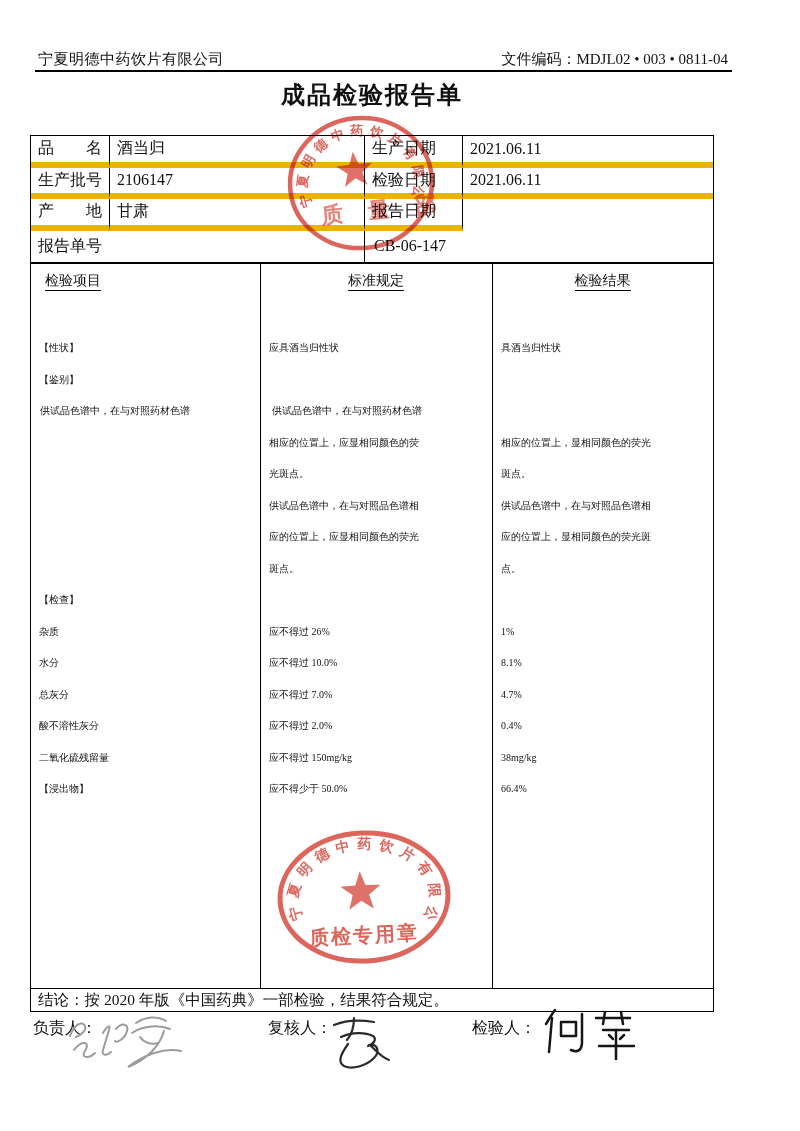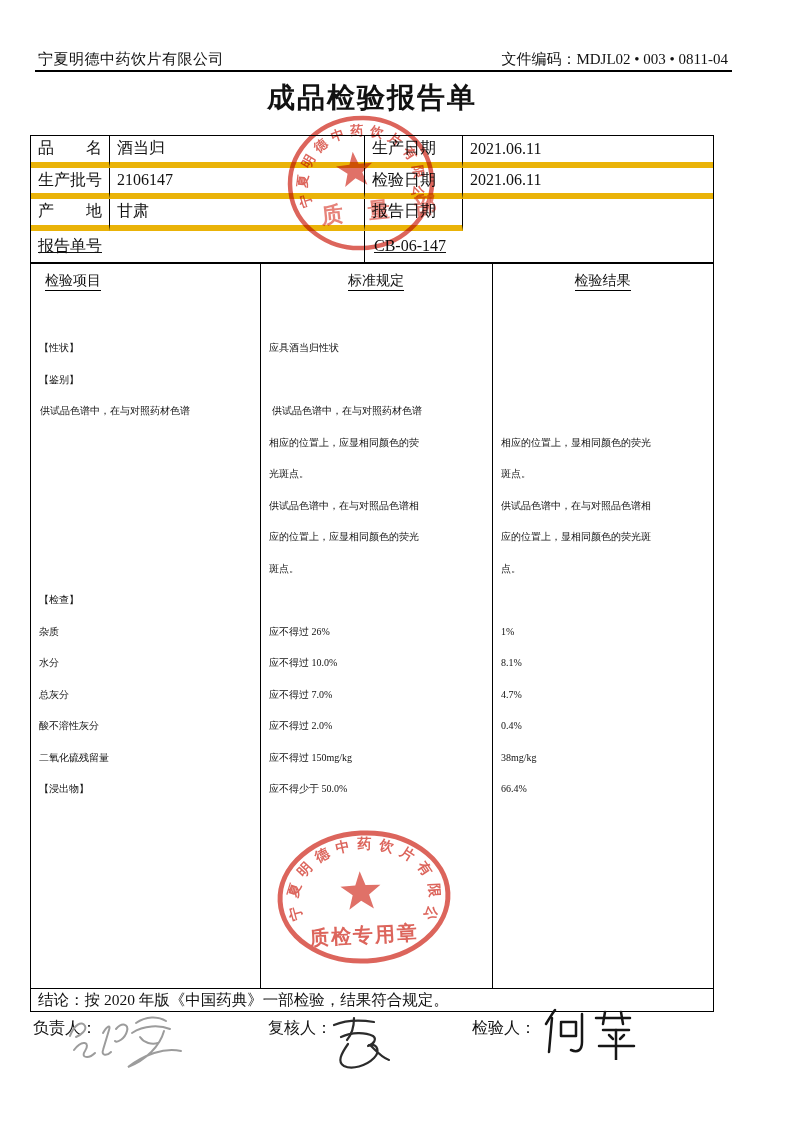--- a/index.html
+++ b/index.html
@@ -7,27 +7,27 @@
     width:800px;height:1131px;background:#ffffff;position:relative;
     font-family:"Liberation Serif","DejaVu Serif",serif;color:#111;
     overflow:hidden;
   }
   .abs{position:absolute;}
   
   #hdr-left{left:38px;top:50px;font-size:15px;letter-spacing:.5px;}
   #hdr-right{right:72px;top:50px;font-size:15px;}
   #hdr-rule{left:35px;top:70px;width:697px;height:2px;background:#000;}
   
-  #title{left:30px;top:79px;width:684px;text-align:center;font-size:28px;font-weight:bold;letter-spacing:2px;}
+  #title{left:30px;top:79px;width:684px;text-align:center;font-size:24px;font-weight:bold;letter-spacing:2px;}
   
   #info{left:30px;top:135px;width:684px;height:128px;border:1px solid #000;box-sizing:border-box;
         display:grid;grid-template-columns:79px 255px 98px 250px;grid-auto-rows:31.5px;}
   .ic{border-right:1px solid #000;border-bottom:6px solid #eab308;display:flex;align-items:center;
       padding:0 7px;font-size:16px;box-sizing:border-box;overflow:hidden;white-space:nowrap;}
-  .ic.no-r{border-right:none;} .ic.no-b{border-bottom:none;text-decoration:underline;}
+  .ic.no-r{border-right:none;} .ic.no-b{border-bottom:none;}
   
   #main{left:30px;top:263px;width:684px;height:726px;border:1px solid #000;box-sizing:border-box;}
   .vd{position:absolute;top:0;bottom:0;width:1px;background:#000;}
   #vd1{left:229px;} #vd2{left:461px;}
   .mhead{position:absolute;top:8px;font-size:14px;}
   #mh1{left:14px;} #mh2{left:229px;width:232px;text-align:center;} #mh3{left:461px;width:221px;text-align:center;}
   .ul{border-bottom:1px solid #000;padding-bottom:2px;}
   #rows{position:absolute;left:0;top:68px;width:100%;}
   .brow{display:flex;line-height:31.5px;font-size:10px;}
   .bc1{width:229px;padding-left:8px;box-sizing:border-box;white-space:nowrap;overflow:hidden;}
@@ -74,20 +74,21 @@
 <div class="abs" id="main">
   <div class="vd" id="vd1"></div>
   <div class="vd" id="vd2"></div>
   <div class="mhead" id="mh1"><span class="ul">检验项目</span></div>
   <div class="mhead" id="mh2"><span class="ul">标准规定</span></div>
   <div class="mhead" id="mh3"><span class="ul">检验结果</span></div>
   <div id="rows">
       <div class="brow">
         <div class="bc1">【性状】</div>
         <div class="bc2">应具酒当归性状</div>
+        <div class="bc3">具酒当归性状</div>
       </div>
       <div class="brow">
         <div class="bc1">【鉴别】</div>
         <div class="bc2"></div>
         <div class="bc3"></div>
       </div>
       <div class="brow">
         <div class="bc2">供试品色谱中，在与对照药材色谱</div>
         <div class="bc3">供试品色谱中，在与对照药材色谱</div>
       </div>

